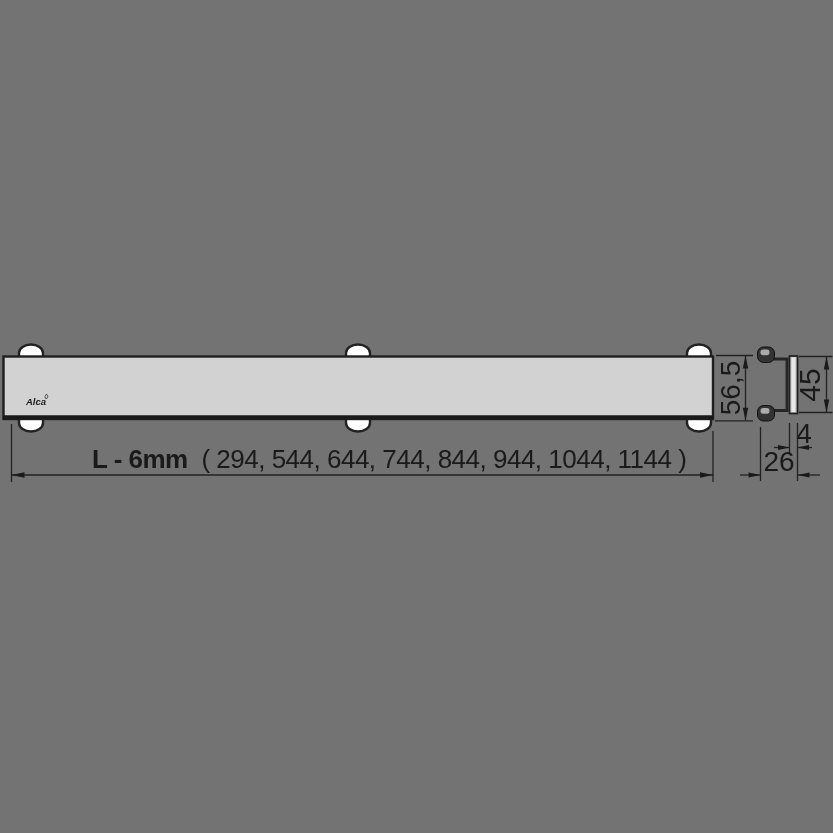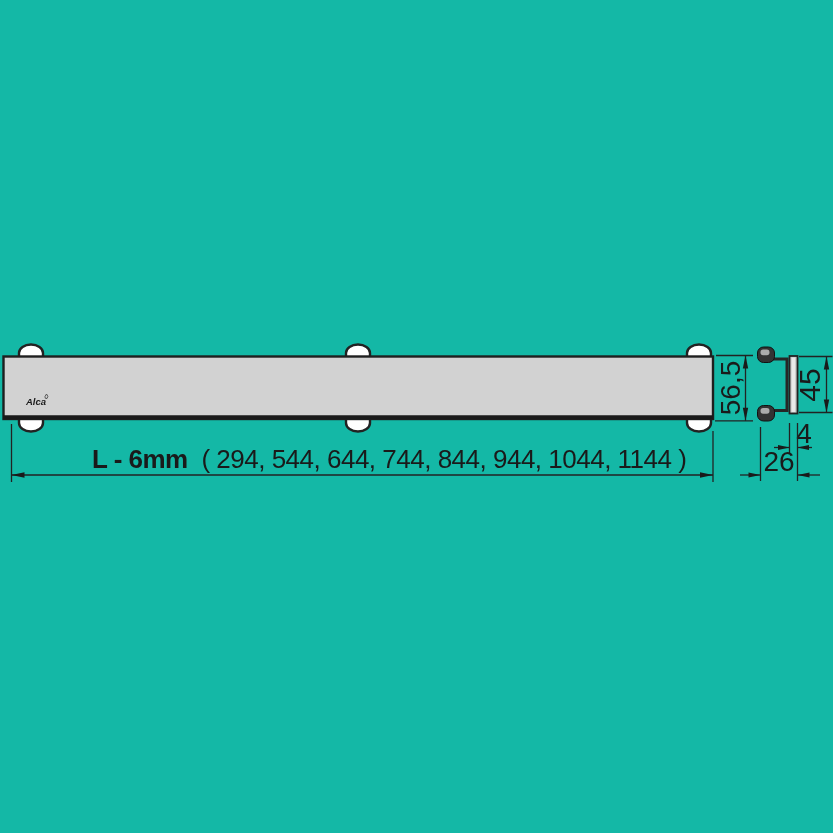--- a/index.html
+++ b/index.html
@@ -4,21 +4,21 @@
 <style>
   html, body {
     margin: 0;
     padding: 0;
     background: #ffffff;
   }
   .canvas {
     position: relative;
     width: 833px;
     height: 833px;
-    background: #14b8a6;
+    background: #737373;
     overflow: hidden;
     font-family: "Liberation Sans", sans-serif;
   }
   svg { display: block; }
   .dim-text {
     font-family: "Liberation Sans", sans-serif;
     fill: #1a1a1a;
   }
   .len-label {
     font-size: 26px;

